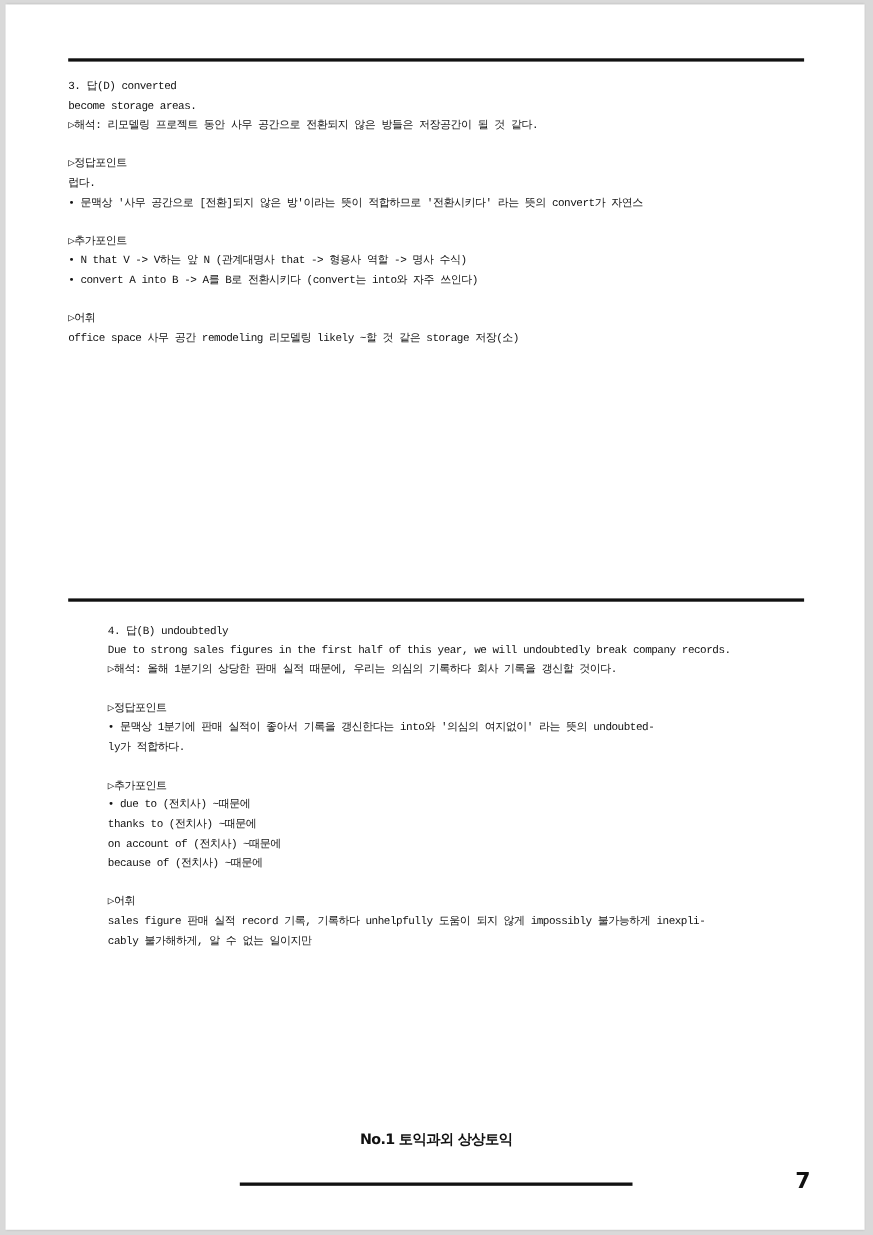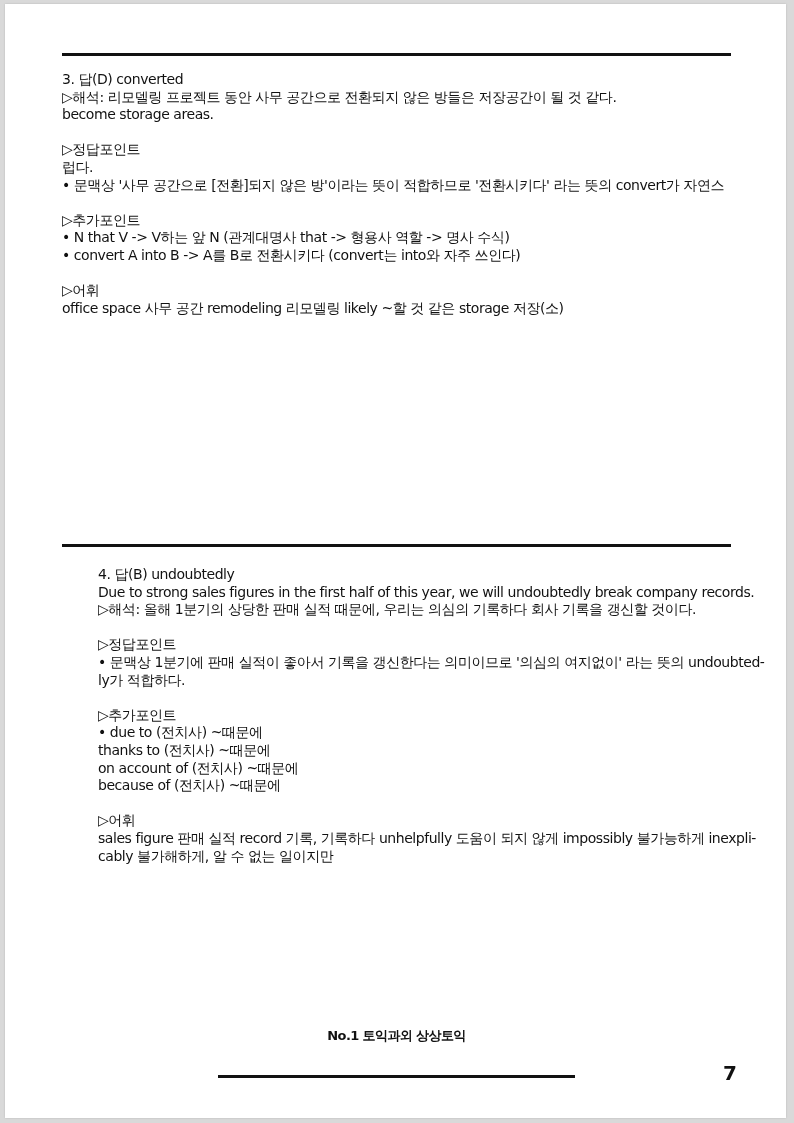--- a/index.html
+++ b/index.html
@@ -28,23 +28,24 @@
       position: absolute;
       left: 57px;
       width: 669px;
       height: 3px;
       background: #111;
     }
     .section {
       position: absolute;
       left: 57px;
       width: 672px;
-      font-size: 14px;
+      font-size: 10px;
       line-height: 17.6px;
       letter-spacing: -0.45px;
+      font-family: Liberation Mono, monospace;
     }
     .line {
       display: block;
       white-space: nowrap;
     }
     .gap {
       display: block;
       height: 17.6px;
     }
     .footer-rule {
@@ -74,43 +75,43 @@
     }
   </style>
 </head>
 <body>
 
 <div class="page">
 
   <div class="rule" style="top:49px;"></div>
   <div class="section" style="top:67px;">
     <span class="line">3. 답(D) converted</span>
+    <span class="line">become storage areas.</span>
     <span class="line">▷해석: 리모델링 프로젝트 동안 사무 공간으로 전환되지 않은 방들은 저장공간이 될 것 같다.</span>
-    <span class="line">become storage areas.</span>
     <span class="gap"></span>
     <span class="line">▷정답포인트</span>
     <span class="line">럽다.</span>
     <span class="line">• 문맥상 '사무 공간으로 [전환]되지 않은 방'이라는 뜻이 적합하므로 '전환시키다' 라는 뜻의 convert가 자연스</span>
     <span class="gap"></span>
     <span class="line">▷추가포인트</span>
     <span class="line">• N that V -&gt; V하는 앞 N (관계대명사 that -&gt; 형용사 역할 -&gt; 명사 수식)</span>
     <span class="line">• convert A into B -&gt; A를 B로 전환시키다 (convert는 into와 자주 쓰인다)</span>
     <span class="gap"></span>
     <span class="line">▷어휘</span>
     <span class="line">office space 사무 공간 remodeling 리모델링 likely ~할 것 같은 storage 저장(소)</span>
   </div>
 
   <div class="rule" style="top:540px;"></div>
   <div class="section" style="top:562px;margin-left:36px;">
     <span class="line">4. 답(B) undoubtedly</span>
     <span class="line">Due to strong sales figures in the first half of this year, we will undoubtedly break company records.</span>
     <span class="line">▷해석: 올해 1분기의 상당한 판매 실적 때문에, 우리는 의심의 기록하다 회사 기록을 갱신할 것이다.</span>
     <span class="gap"></span>
     <span class="line">▷정답포인트</span>
-    <span class="line">• 문맥상 1분기에 판매 실적이 좋아서 기록을 갱신한다는 의미이므로 '의심의 여지없이' 라는 뜻의 undoubted-</span>
+    <span class="line">• 문맥상 1분기에 판매 실적이 좋아서 기록을 갱신한다는 into와 '의심의 여지없이' 라는 뜻의 undoubted-</span>
     <span class="line">ly가 적합하다.</span>
     <span class="gap"></span>
     <span class="line">▷추가포인트</span>
     <span class="line">• due to (전치사) ~때문에</span>
     <span class="line">thanks to (전치사) ~때문에</span>
     <span class="line">on account of (전치사) ~때문에</span>
     <span class="line">because of (전치사) ~때문에</span>
     <span class="gap"></span>
     <span class="line">▷어휘</span>
     <span class="line">sales figure 판매 실적 record 기록, 기록하다 unhelpfully 도움이 되지 않게 impossibly 불가능하게 inexpli-</span>

